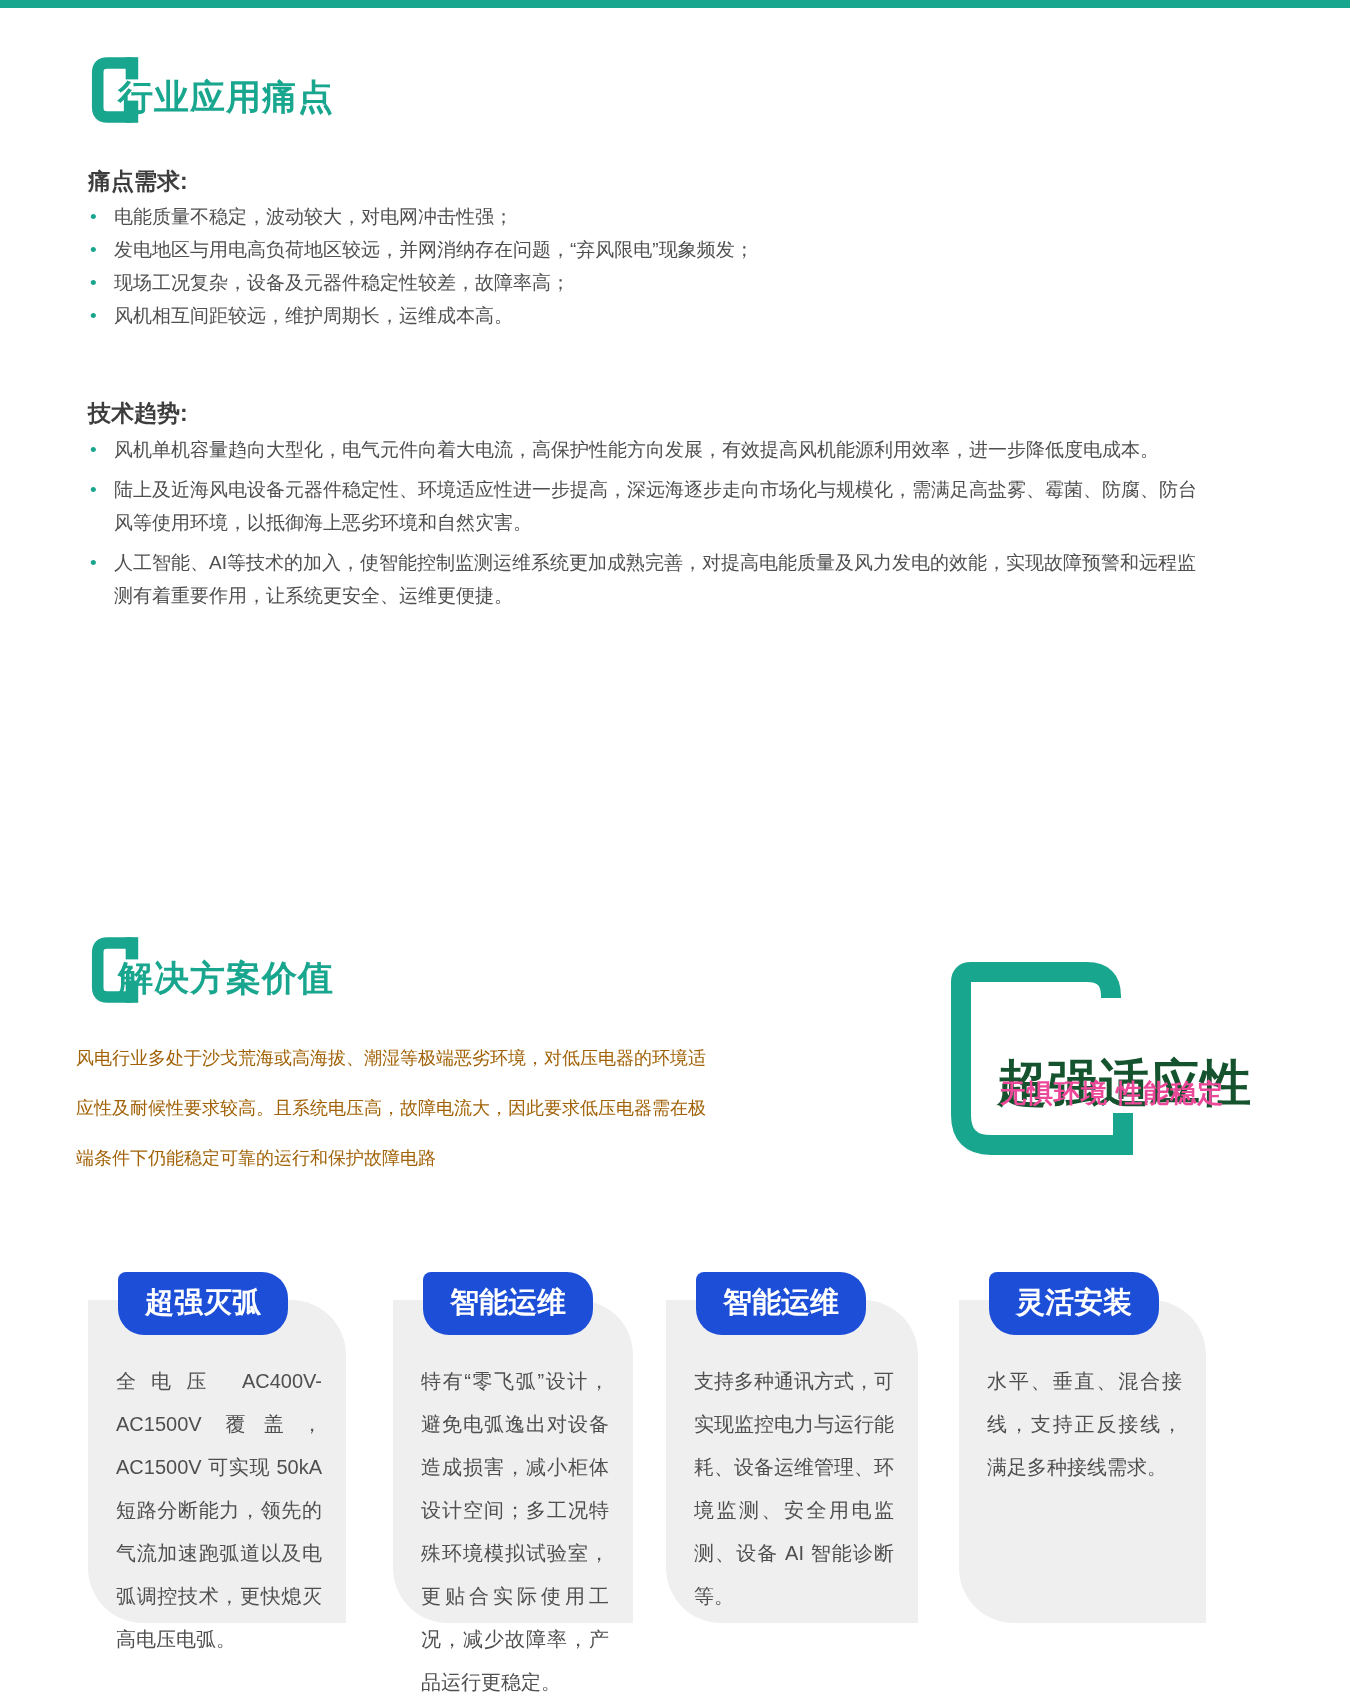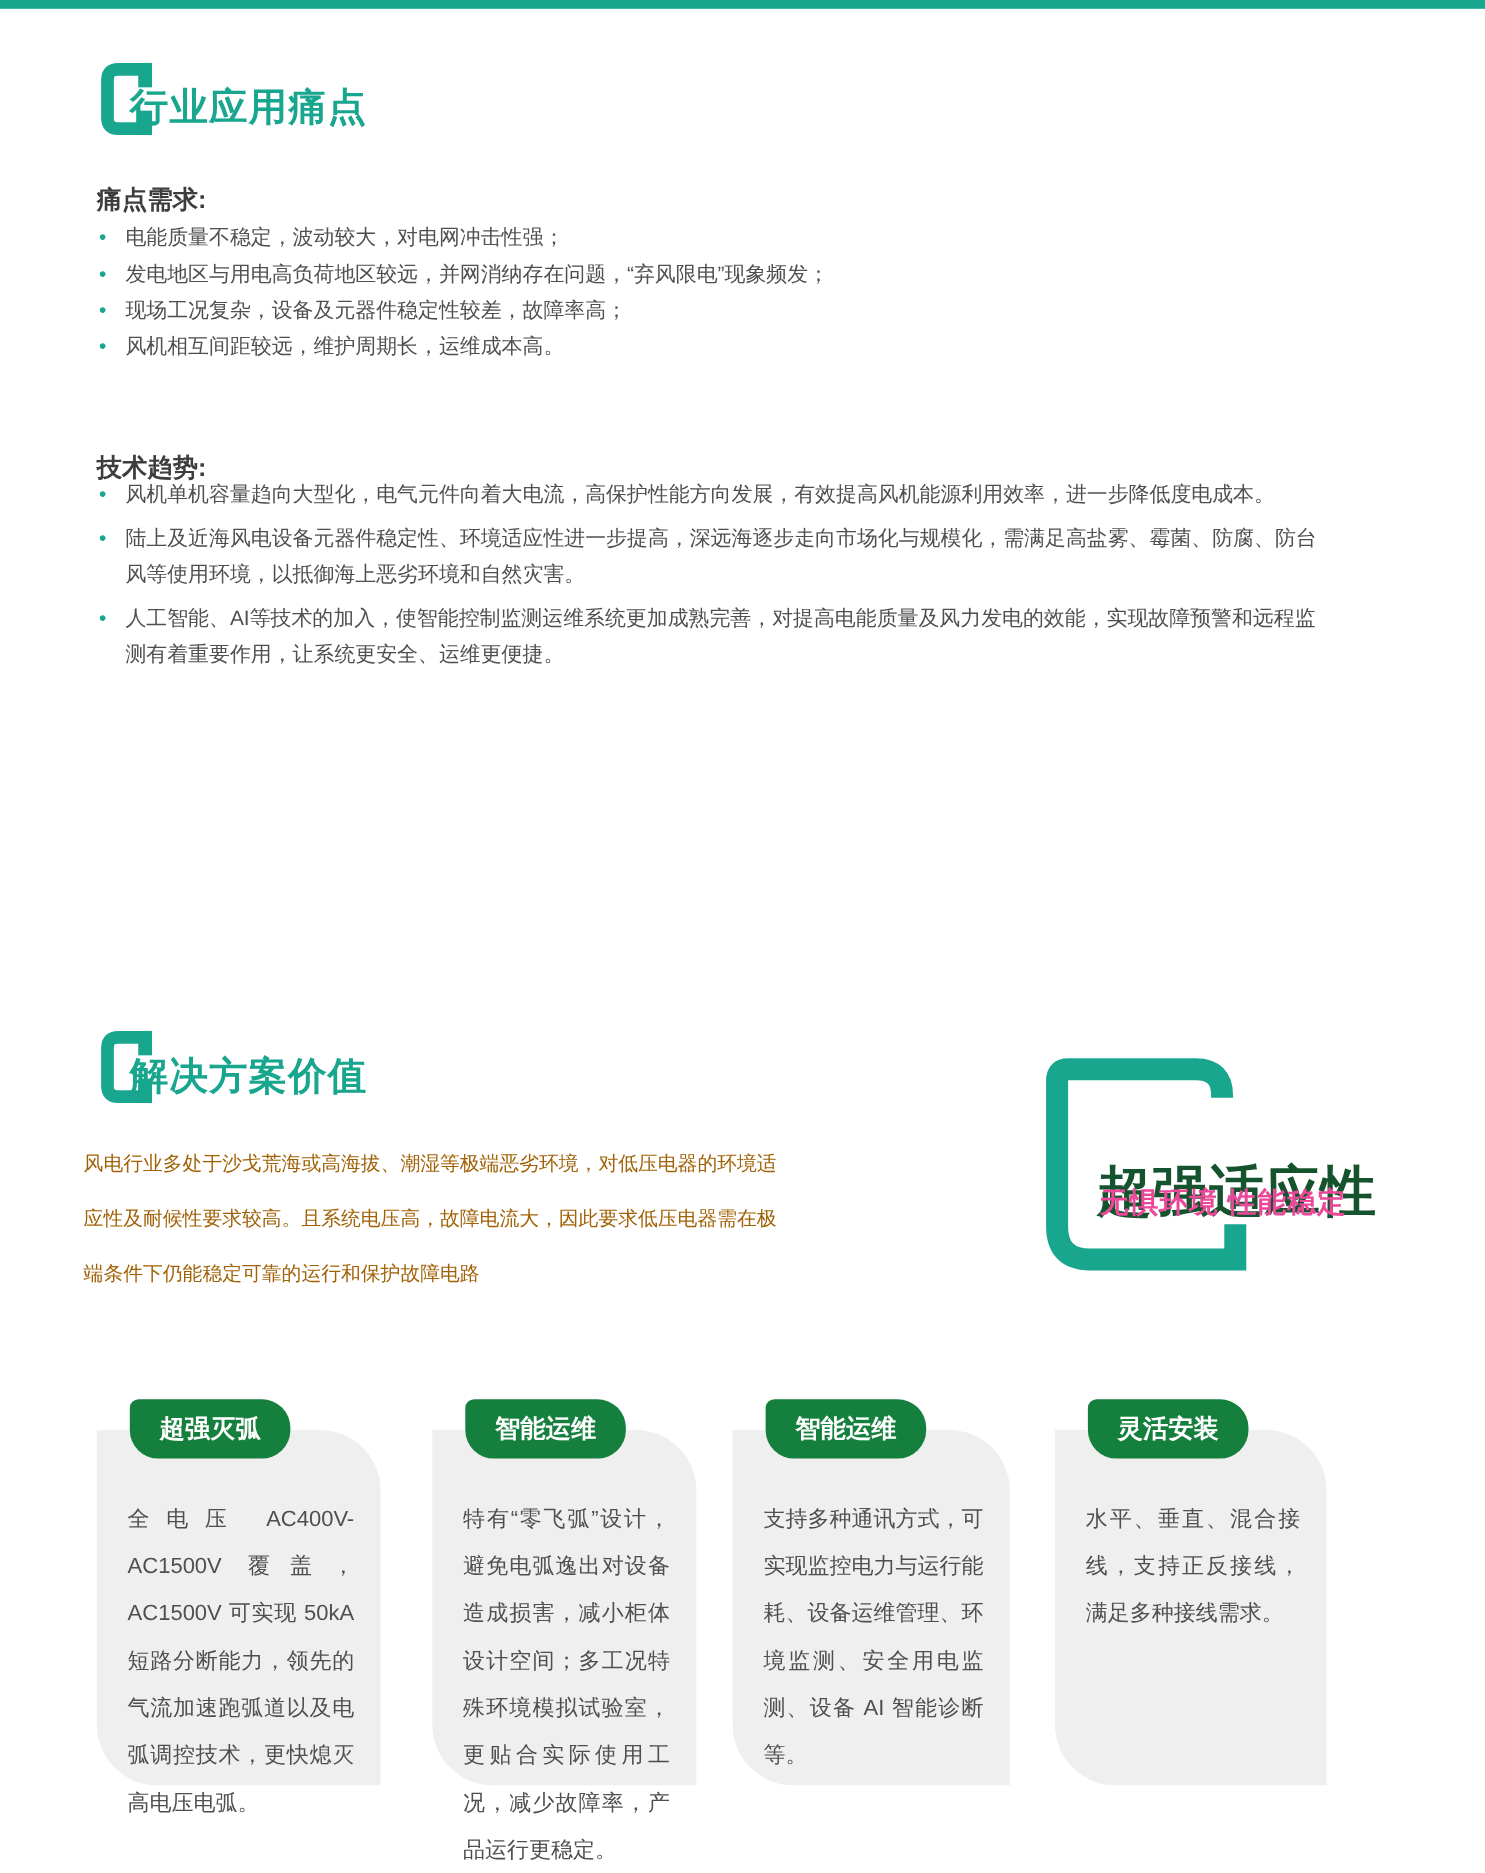--- a/index.html
+++ b/index.html
@@ -25,21 +25,21 @@
   #h1-icon{left:90px;top:51px;}
   #h1-title{left:118px;top:74px;}
   #h2-icon{left:90px;top:931px;}
   #h2-title{left:118px;top:955px;}
 
   .sub-label{
     position:absolute;left:88px;
     font-size:23px;font-weight:bold;color:#3d3d3d;white-space:nowrap;
   }
   #pain-label{top:166px;}
-  #trend-label{top:410px;}
+  #trend-label{top:398px;}
 
   ul.dotlist{
     position:absolute;left:88px;margin:0;padding:0;list-style:none;
     font-size:19px;color:#4f4f4f;
   }
   ul.dotlist li{
     position:relative;
     padding-left:26px;
     line-height:33px;
     margin-bottom:0;
@@ -73,22 +73,22 @@
 
   
   .card{
     position:absolute;top:1300px;height:323px;
     background:#efefef;
     border-radius:0 55px 0 55px;
     box-sizing:border-box;
   }
   .card-badge{
     position:absolute;left:30px;top:-28px;
-    background:#15803d;color:#ffffff;
-    font-size:23px;font-weight:bold;
+    background:#1d4ed8;color:#ffffff;
+    font-size:29px;font-weight:bold;
     padding:11px 27px 12px 27px;
     border-radius:8px 26px 26px 26px;
     white-space:nowrap;
   }
   .card-body{
     padding:60px 24px 0 28px;
     font-size:20px;line-height:43px;color:#4f4f4f;
     text-align:justify;
   }
   #card-0{left:88px;width:258px;}

